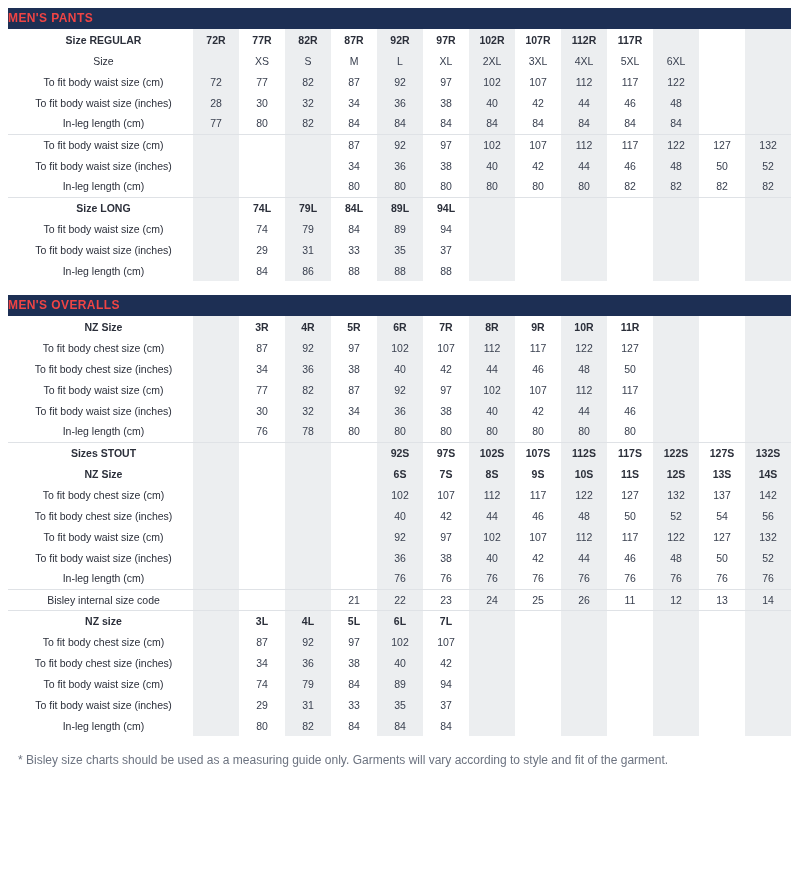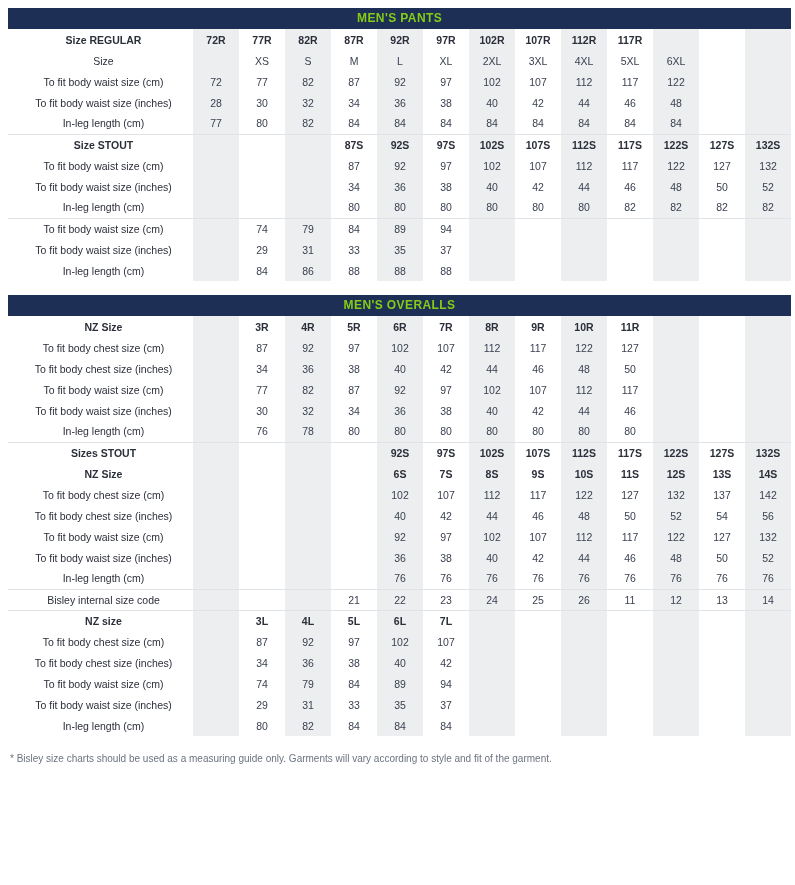--- a/index.html
+++ b/index.html
@@ -28,25 +28,25 @@
     border-collapse: collapse;
     width: 779px;
     table-layout: fixed;
   }
   .tbl td, .tbl th {
     padding: 0;
     margin: 0;
   }
   .title-bar {
     background: #1d2f54;
-    color: #84cc16;
+    color: #ef4444;
     font-weight: bold;
     font-size: 12px;
     letter-spacing: 0.4px;
-    text-align: center;
+    text-align: left;
     height: 21px;
     line-height: 21px;
   }
   .row {
     height: 21px;
   }
   .lbl {
     text-align: center;
     padding-left: 6px !important;
     font-size: 10.5px;
@@ -66,23 +66,24 @@
     font-weight: bold;
     color: #2b2f3a;
   }
   .shade {
     background: #eceef0;
   }
   .rowline td {
     border-bottom: 1px solid #dfe2e6;
   }
   .note {
-    font-size: 10px;
+    font-size: 12px;
     color: #6c7380;
     padding: 3px 0 0 2px;
+    margin-left: 8px;
   }
 </style>
 </head>
 <body>
 
 <div class="page">
 
   <div class="table-block">
     <table class="tbl">
       <colgroup>
@@ -181,36 +182,20 @@
             <td class="cell">84</td>
             <td class="cell shade">84</td>
             <td class="cell">84</td>
             <td class="cell shade">84</td>
             <td class="cell">84</td>
             <td class="cell shade">84</td>
             <td class="cell"></td>
             <td class="cell shade"></td>
           </tr>
           <tr class="row">
-            <td class="lbl bold">Size STOUT</td>
-            <td class="cell bold shade"></td>
-            <td class="cell bold"></td>
-            <td class="cell bold shade"></td>
-            <td class="cell bold">87S</td>
-            <td class="cell bold shade">92S</td>
-            <td class="cell bold">97S</td>
-            <td class="cell bold shade">102S</td>
-            <td class="cell bold">107S</td>
-            <td class="cell bold shade">112S</td>
-            <td class="cell bold">117S</td>
-            <td class="cell bold shade">122S</td>
-            <td class="cell bold">127S</td>
-            <td class="cell bold shade">132S</td>
-          </tr>
-          <tr class="row">
             <td class="lbl">To fit body waist size (cm)</td>
             <td class="cell shade"></td>
             <td class="cell"></td>
             <td class="cell shade"></td>
             <td class="cell">87</td>
             <td class="cell shade">92</td>
             <td class="cell">97</td>
             <td class="cell shade">102</td>
             <td class="cell">107</td>
             <td class="cell shade">112</td>
@@ -245,20 +230,36 @@
             <td class="cell">80</td>
             <td class="cell shade">80</td>
             <td class="cell">80</td>
             <td class="cell shade">80</td>
             <td class="cell">82</td>
             <td class="cell shade">82</td>
             <td class="cell">82</td>
             <td class="cell shade">82</td>
           </tr>
           <tr class="row">
+            <td class="lbl bold">Size LONG</td>
+            <td class="cell bold shade"></td>
+            <td class="cell bold">74L</td>
+            <td class="cell bold shade">79L</td>
+            <td class="cell bold">84L</td>
+            <td class="cell bold shade">89L</td>
+            <td class="cell bold">94L</td>
+            <td class="cell bold shade"></td>
+            <td class="cell bold"></td>
+            <td class="cell bold shade"></td>
+            <td class="cell bold"></td>
+            <td class="cell bold shade"></td>
+            <td class="cell bold"></td>
+            <td class="cell bold shade"></td>
+          </tr>
+          <tr class="row">
             <td class="lbl">To fit body waist size (cm)</td>
             <td class="cell shade"></td>
             <td class="cell">74</td>
             <td class="cell shade">79</td>
             <td class="cell">84</td>
             <td class="cell shade">89</td>
             <td class="cell">94</td>
             <td class="cell shade"></td>
             <td class="cell"></td>
             <td class="cell shade"></td>

